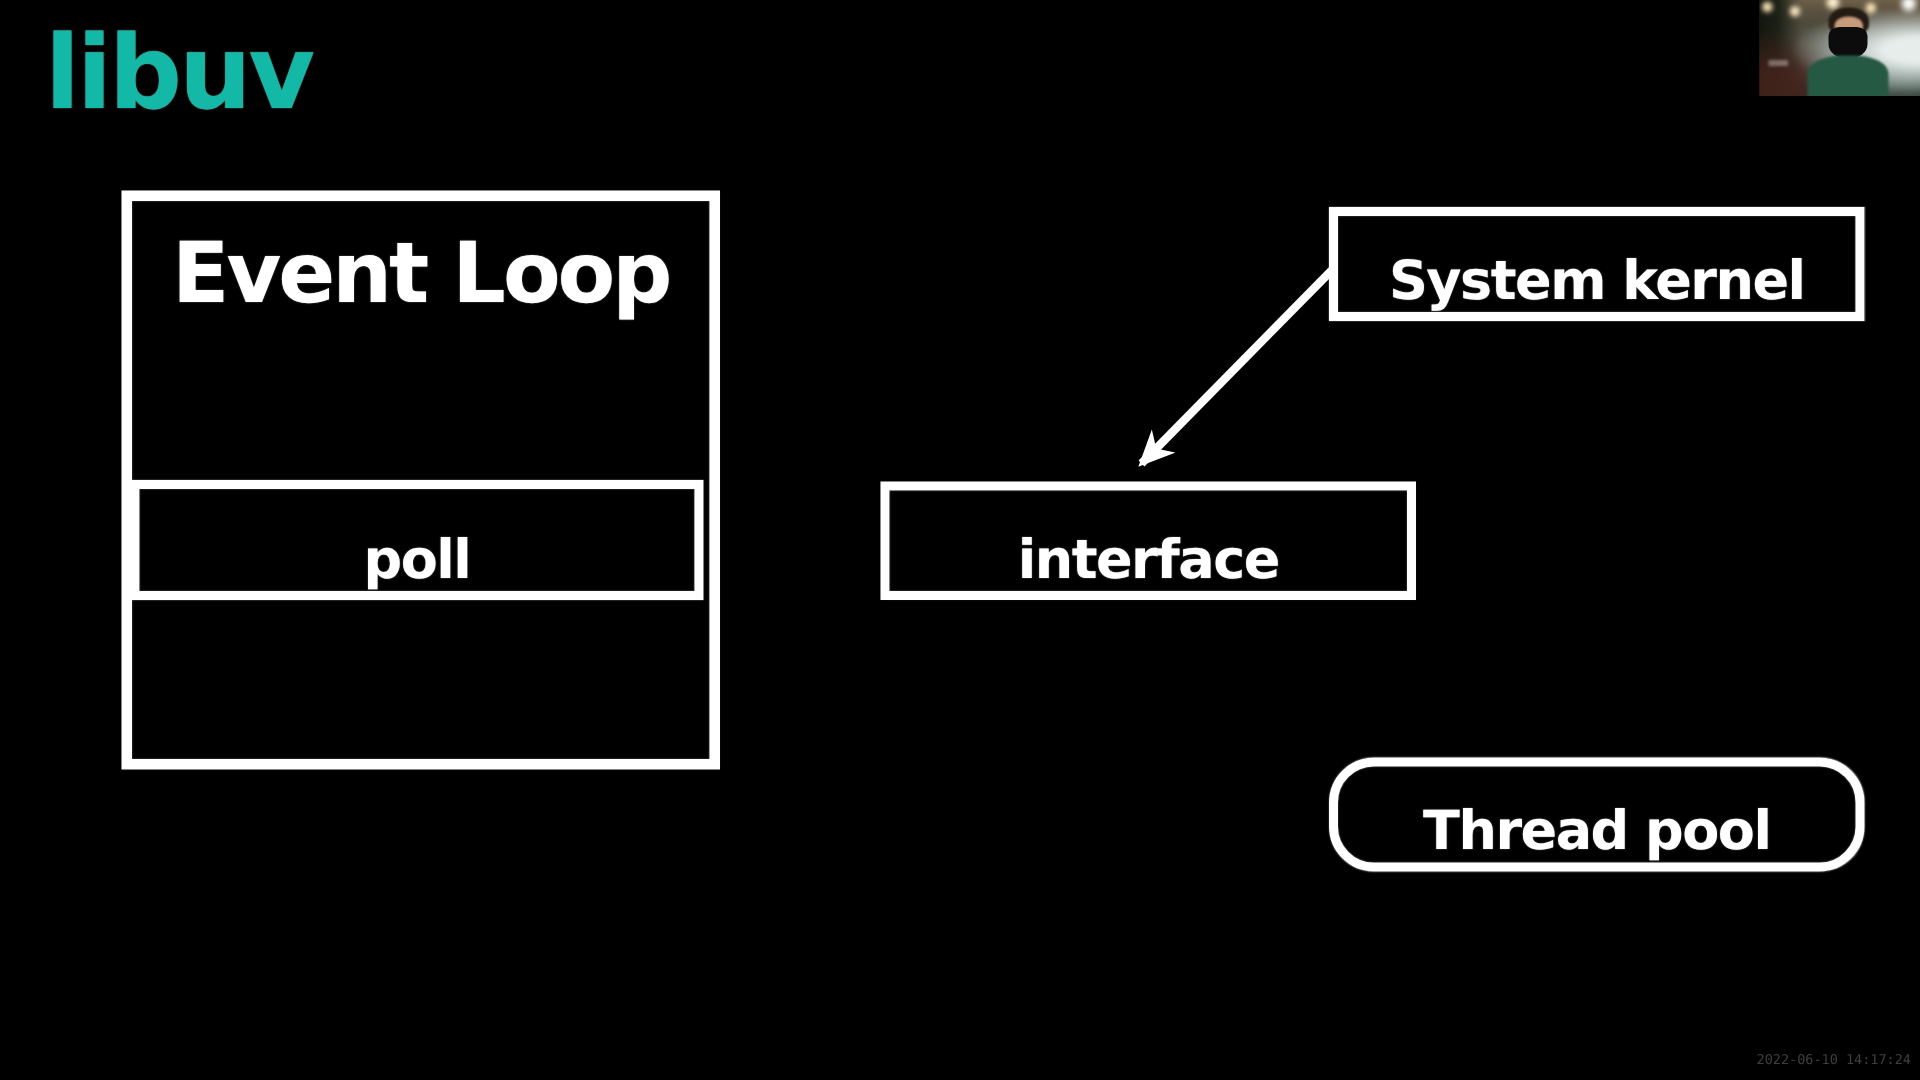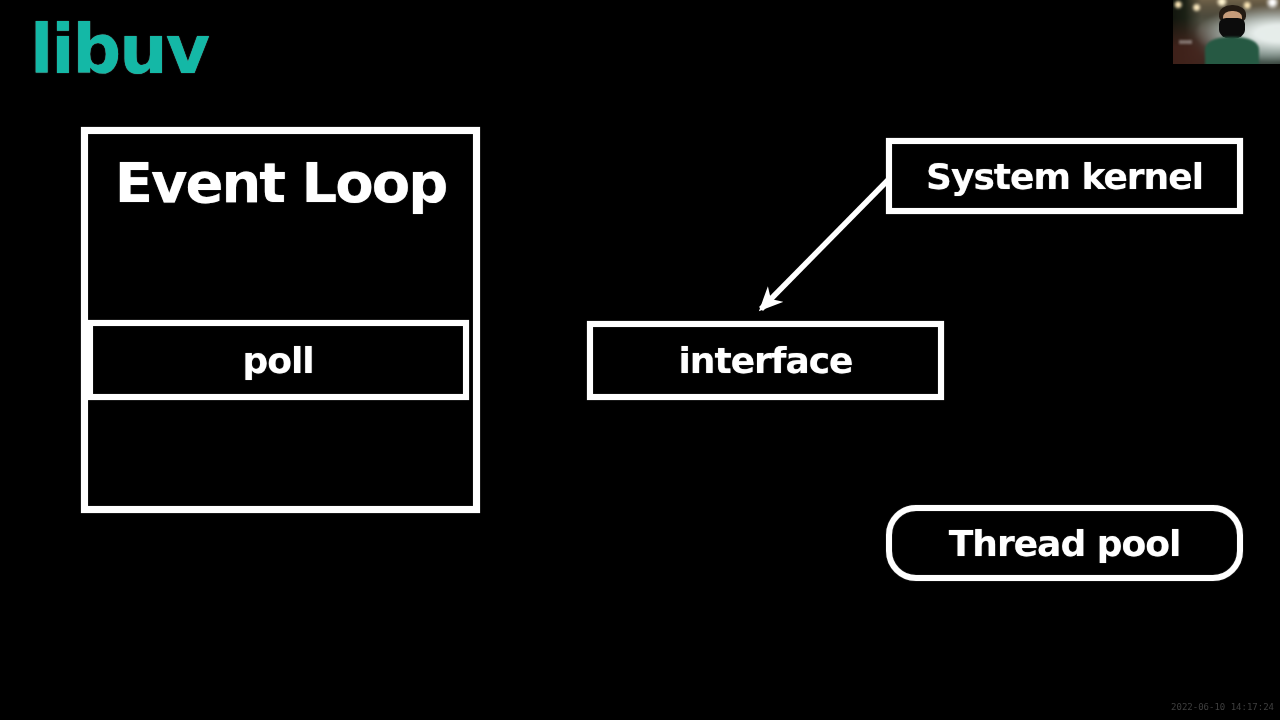--- a/index.html
+++ b/index.html
@@ -46,21 +46,21 @@
   .event-loop-title {
     margin-top: 16px;
     text-align: center;
     font-size: 56px;
     font-weight: bold;
     letter-spacing: -2px;
     text-shadow: 0 0 1px rgba(255,255,255,.55);
   }
   .label-box {
     display: flex;
-    align-items: center;
+    align-items: flex-end;
     justify-content: center;
     font-size: 36px;
     font-weight: bold;
     letter-spacing: -1px;
     text-shadow: 0 0 1px rgba(255,255,255,.55);
   }
   .poll-box      { left: 87px;  top: 320px; width: 382px; height: 80px; }
   .interface-box { left: 587px; top: 321px; width: 357px; height: 79px; }
   .kernel-box    { left: 886px; top: 138px; width: 357px; height: 76px; }
   .threadpool-box{ left: 886px; top: 505px; width: 357px; height: 76px; border-radius: 30px; }

